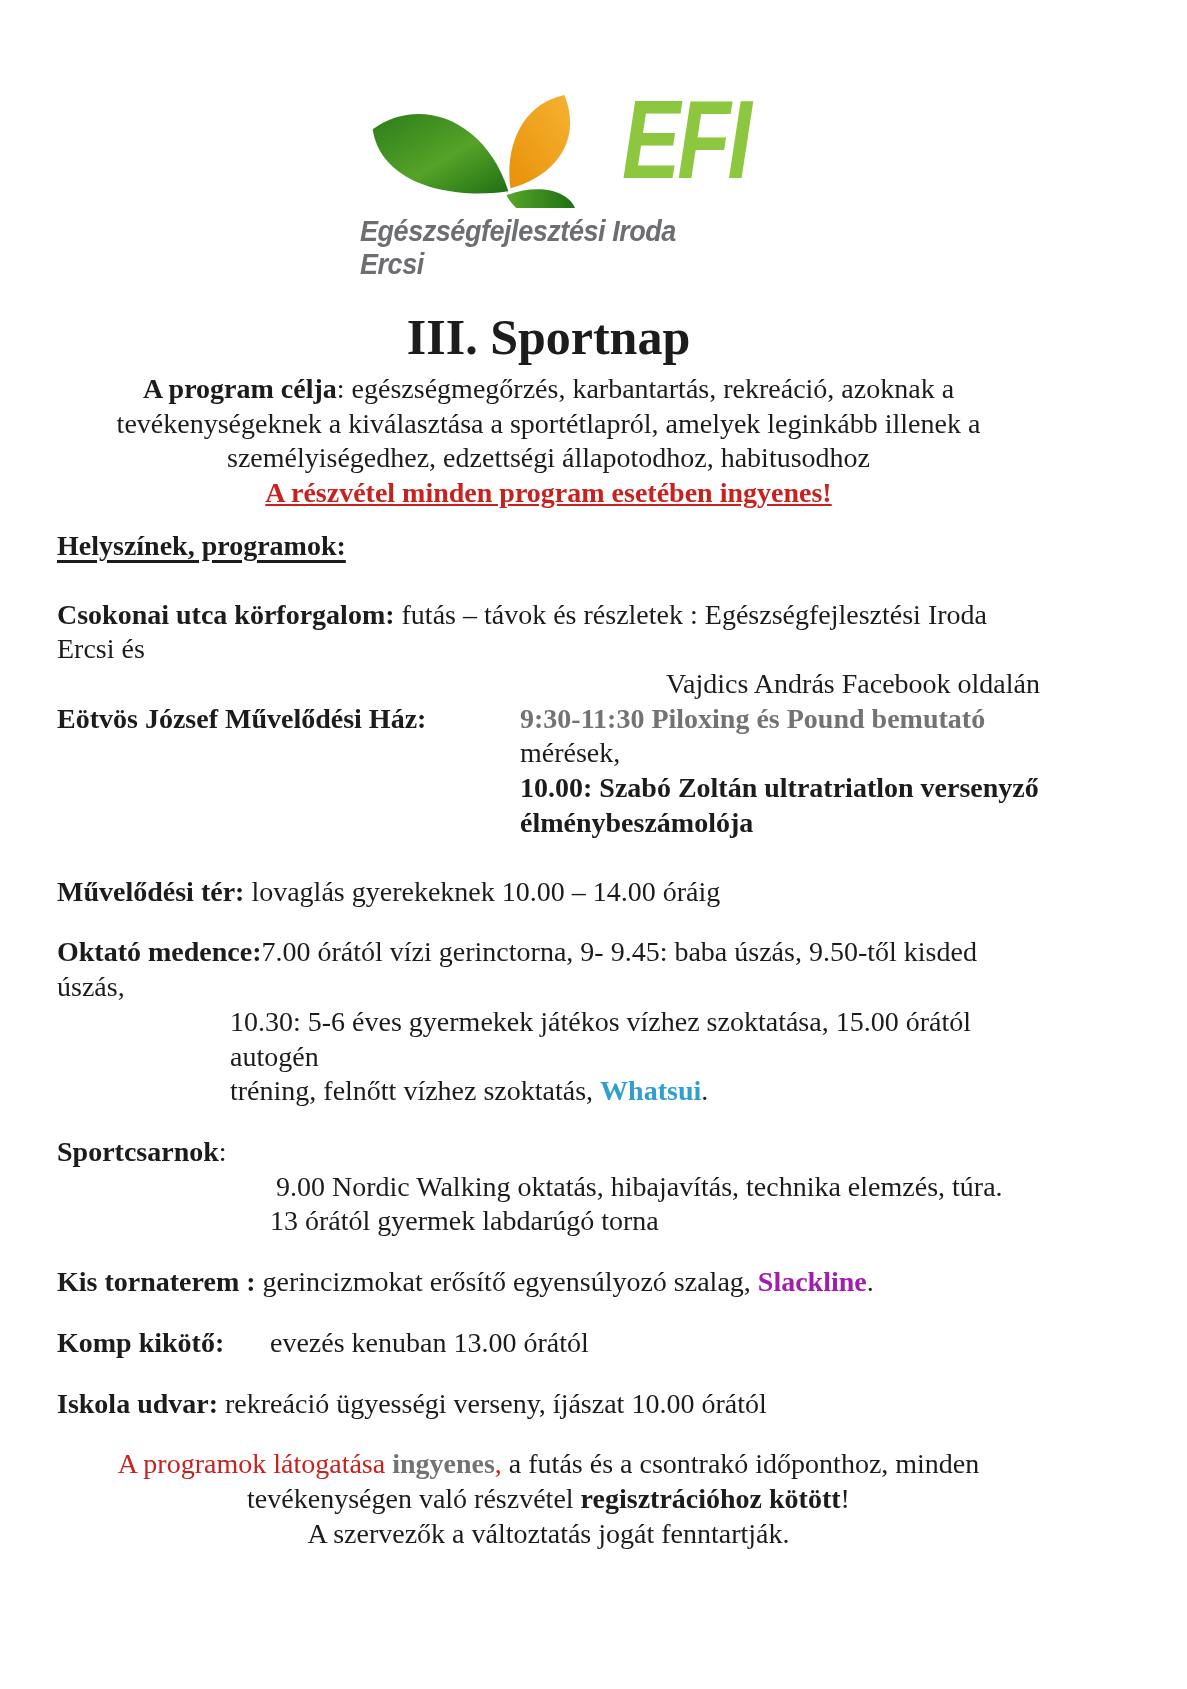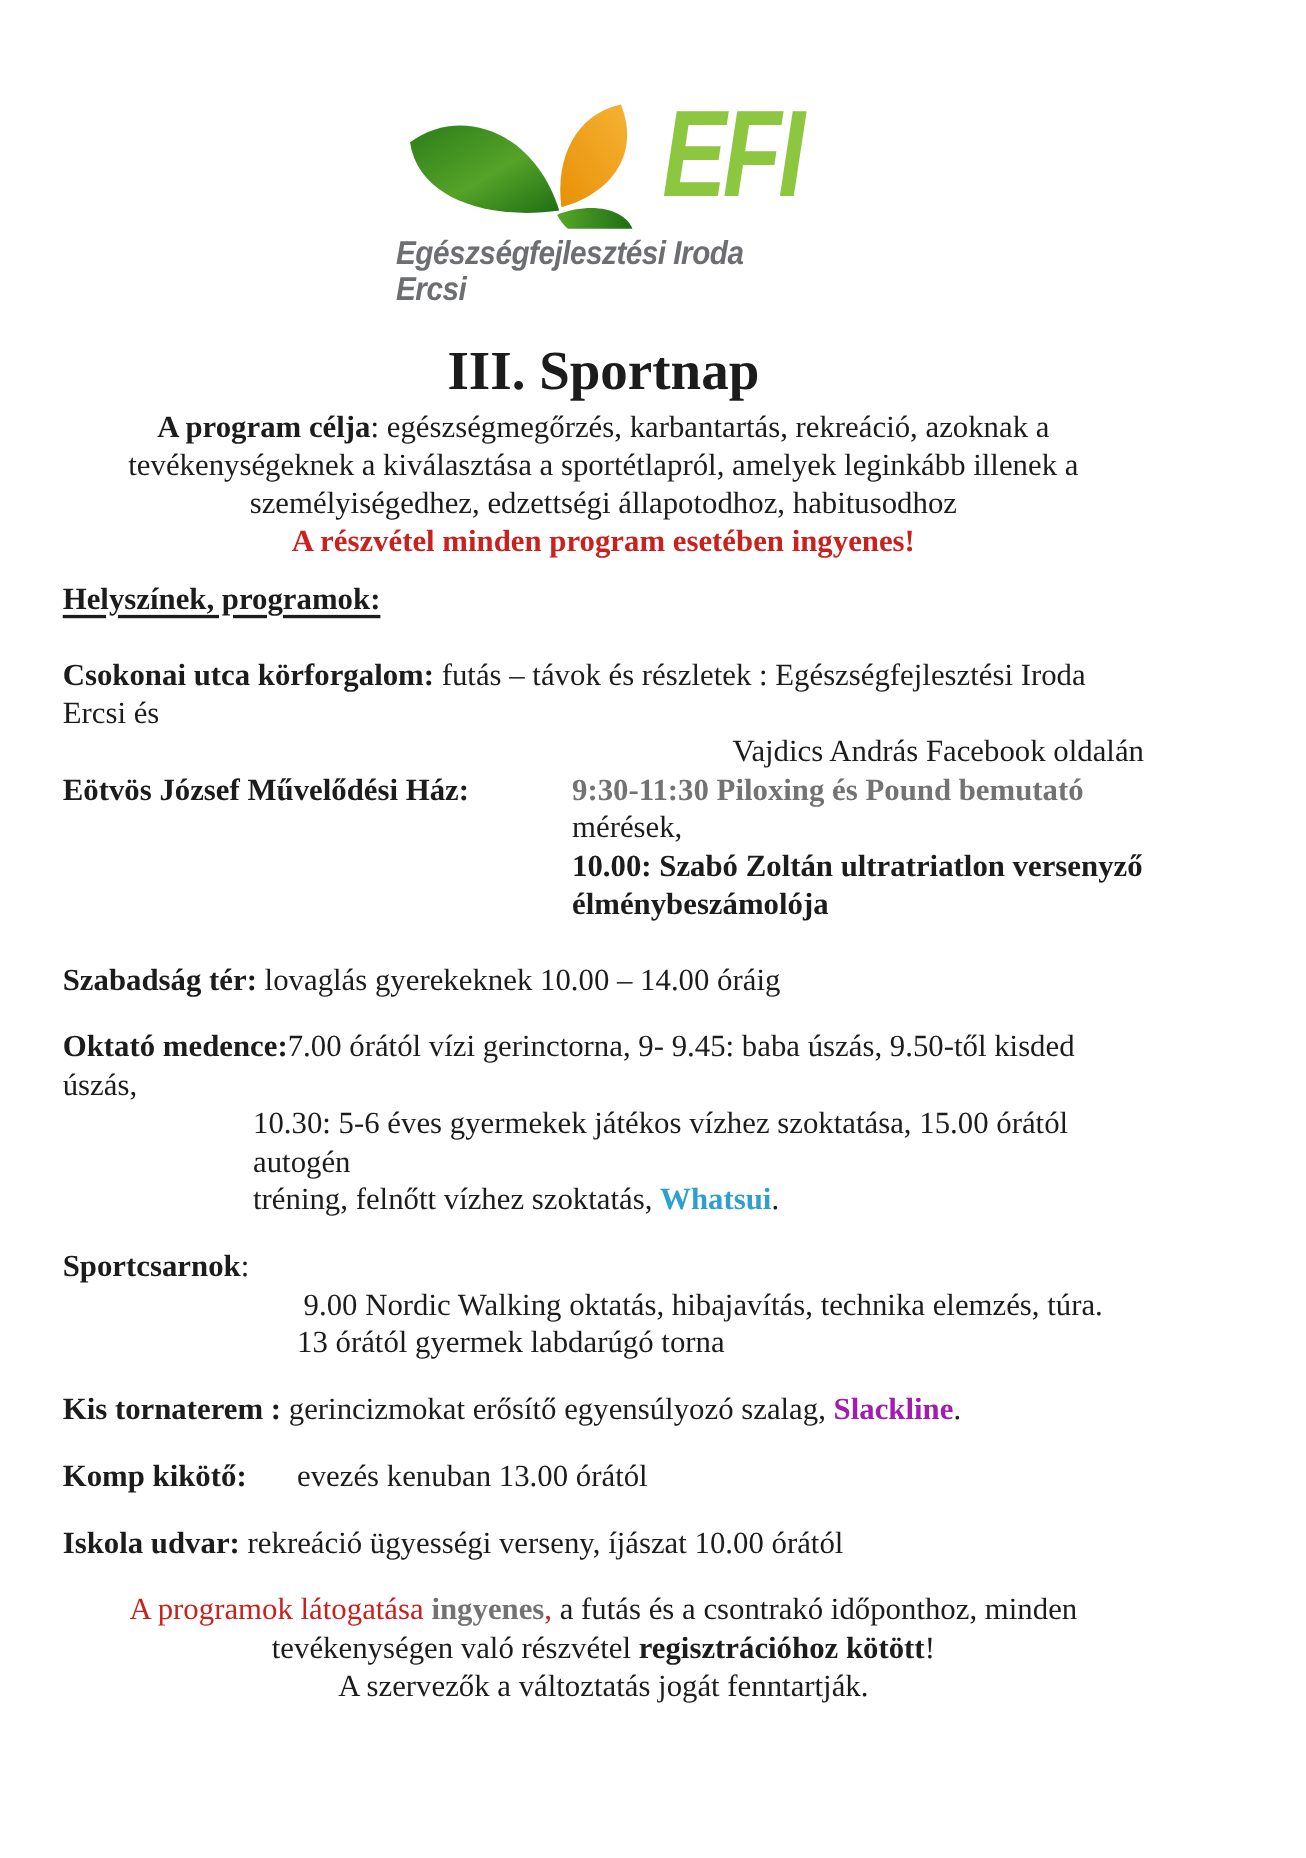--- a/index.html
+++ b/index.html
@@ -7,21 +7,21 @@
     position:relative;
     width:1187px; height:1689px;
     margin:0 auto;
     background:#ffffff;
     font-family:"Liberation Serif", serif;
     color:#1c1c1c;
     overflow:hidden;
   }
   
   .logo-block { padding-top:90px; margin-left:360px; }
-  .logo-row { display:flex; align-items:flex-start; }
+  .logo-row { display:flex; align-items:flex-start;gap:20px; }
   .leaves { width:228px; height:118px; }
   .efi-text {
     font-family:"Liberation Sans", sans-serif;
     font-weight:bold; font-style:italic;
     font-size:112px; line-height:0.92;
     color:#8dc63f;
     letter-spacing:-4px;
     transform:scaleX(0.78);
     transform-origin:left top;
     margin-left:14px; margin-top:-2px;
@@ -47,21 +47,21 @@
   }
   
   .body-text { font-size:28px; line-height:1.24; }
   .goal-para { text-align:center; margin-top:6px; }
   .bold { font-weight:bold; }
   .red { color:#c9211e; }
   .red-bold { color:#737373; font-weight:bold; }
   .green-light { color:#8ccc6e; font-weight:bold; }
   .green { color:#a21caf; font-weight:bold; }
   .blue { color:#2f9fd0; font-weight:bold; }
-  .free-notice { text-align:center; font-weight:bold; color:#c9211e; }
+  .free-notice { text-align:center; font-weight:bold; color:#c9211e;text-decoration:underline; }
   .section-heading {
     font-weight:bold;
     text-decoration:underline;
     text-decoration-thickness:3px;
     text-underline-offset:5px;
     margin-top:18px;
   }
   .para { margin-top:0; }
   .gap-lg { margin-top:34px; }
   .gap-md { margin-top:26px; }
@@ -128,21 +128,21 @@
     <div class="body-text flex-row">
       <div class="label eotvos-label">Eötvös József Művelődési Ház:</div>
       <div>
         <div class="red-bold">9:30-11:30 Piloxing és Pound bemutató</div>
         <div>mérések,</div>
         <div class="bold">10.00: Szabó Zoltán ultratriatlon versenyző</div>
         <div class="bold">élménybeszámolója</div>
       </div>
     </div>
 
-    <div class="body-text gap-lg"><span class="label">Szabadság tér:</span><span> lovaglás gyerekeknek 10.00 – 14.00 óráig</span></div>
+    <div class="body-text gap-lg"><span class="label">Művelődési tér:</span><span> lovaglás gyerekeknek 10.00 – 14.00 óráig</span></div>
 
     <div class="body-text para gap-md">
       <div><span class="label">Oktató medence:</span><span>7.00 órától vízi gerinctorna, 9- 9.45: baba úszás, 9.50-től kisded úszás,</span></div>
       <div class="indent-173">10.30: 5-6 éves gyermekek játékos vízhez szoktatása, 15.00 órától autogén</div>
       <div class="indent-173"><span>tréning, felnőtt vízhez szoktatás, </span><span class="blue">Whatsui</span><span>.</span></div>
     </div>
 
     <div class="body-text para gap-md">
       <div class="flex-row">
         <div class="sport-label"><span class="bold">Sportcsarnok</span><span>:</span></div>

